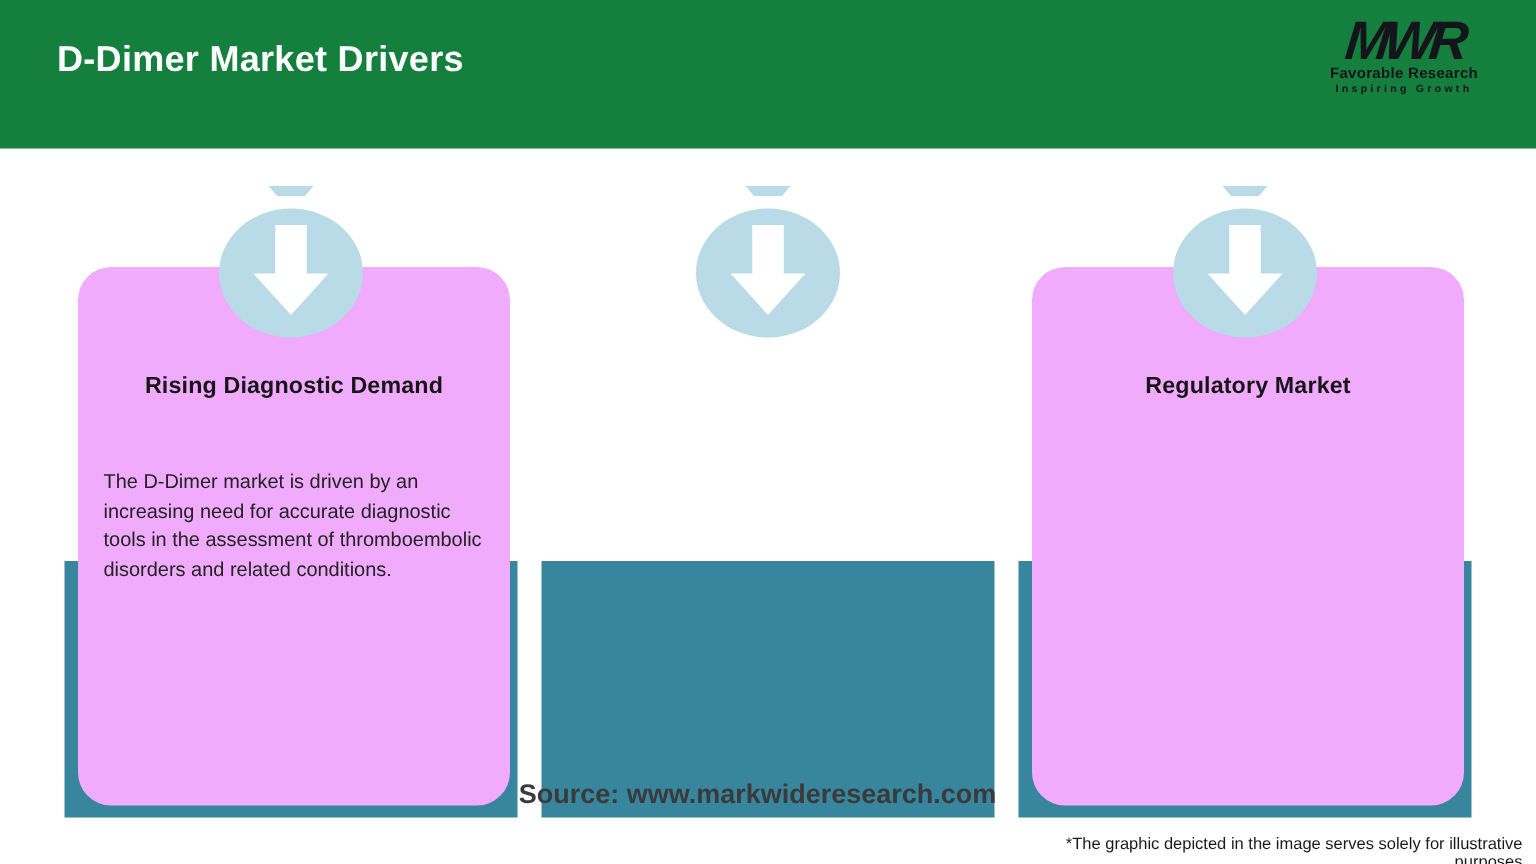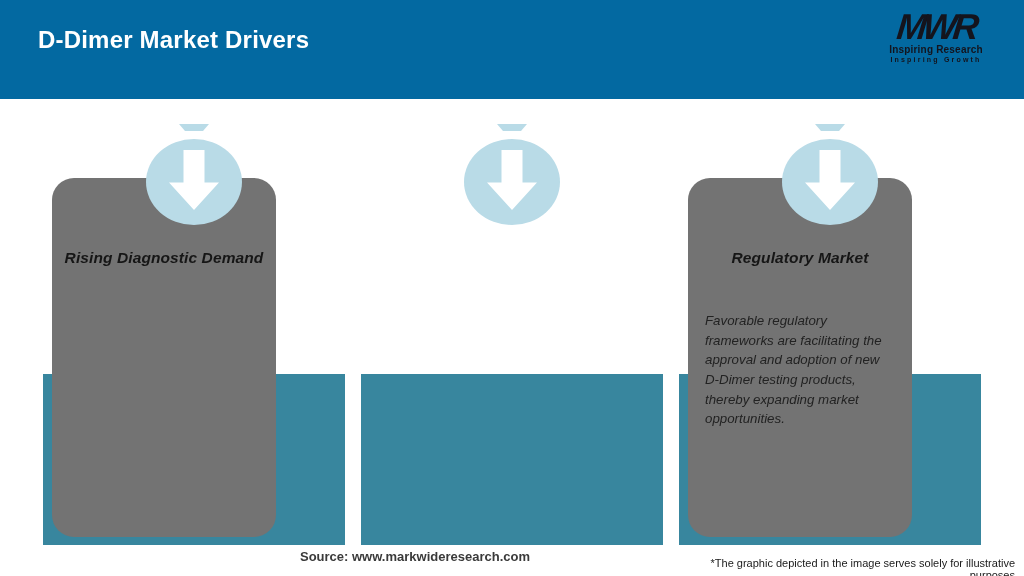--- a/index.html
+++ b/index.html
@@ -5,21 +5,21 @@
   html,body{margin:0;padding:0;}
   body{
     width:1024px;height:576px;position:relative;overflow:hidden;
     background:#ffffff;
     font-family:"Liberation Sans","DejaVu Sans",sans-serif;
     -webkit-font-smoothing:antialiased;
   }
   
   .header{
     position:absolute;left:0;top:0;width:1024px;height:99px;
-    background:#0369a1;
+    background:#15803d;
   }
   .header-title{
     position:absolute;left:38px;top:26px;
     color:#ffffff;font-size:24px;font-weight:bold;letter-spacing:.2px;
   }
   .logo{
     position:absolute;right:28px;top:10px;width:120px;text-align:center;
     color:#14141D;
   }
   .logo-acronym{
@@ -32,22 +32,22 @@
   
   .column{position:absolute;top:124px;width:302px;height:421px;}
   .col-1{left:43px;}
   .col-2{left:361px;}
   .col-3{left:679px;}
   .teal-frame{
     position:absolute;left:0;top:250px;width:302px;height:171px;
     background:#38869E;
   }
   .card{
-    position:absolute;left:9px;top:54px;width:224px;height:359px;
-    background:#737373;border-radius:22px;font-style:italic;
+    position:absolute;left:9px;top:54px;width:288px;height:359px;
+    background:#f0abfc;border-radius:22px;
   }
   .arrow-fragment{
     position:absolute;left:136px;top:0;width:30px;height:7px;
     background:#B9DBE7;
     clip-path:polygon(0 0,100% 0,80% 100%,20% 100%);
   }
   .circle{
     position:absolute;left:103px;top:15px;width:96px;height:86px;
     background:#B9DBE7;border-radius:50%;
   }
@@ -59,64 +59,64 @@
   .card-title{
     margin:71px 10px 0 10px;text-align:center;
     font-size:15.5px;font-weight:bold;color:#161616;letter-spacing:.1px;
   }
   .card-body{
     margin:44px 17px 0 17px;text-align:left;
     font-size:13.3px;line-height:1.48;color:#222222;
   }
   
   .source-line{
-    position:absolute;left:300px;top:549px;width:410px;
-    font-size:13px;font-weight:bold;color:#3A3A3A;
+    position:absolute;left:300px;top:519px;width:410px;text-align:center;
+    font-size:18px;font-weight:bold;color:#3A3A3A;
   }
   .disclaimer{
     position:absolute;right:9px;top:557px;width:330px;text-align:right;
     font-size:11px;color:#1A1A1A;
   }
 </style>
 </head>
 <body>
 
 <div class="header">
   <div class="header-title">D-Dimer Market Drivers</div>
   <div class="logo">
     <div class="logo-acronym">MWR</div>
-    <div class="logo-name">Inspiring Research</div>
+    <div class="logo-name">Favorable Research</div>
     <div class="logo-tagline">Inspiring Growth</div>
   </div>
 </div>
 
 <div class="column col-1">
   <div class="teal-frame"></div>
   <div class="card">
     <div class="card-title">Rising Diagnostic Demand</div>
+    <div class="card-body">The D-Dimer market is driven by an increasing need for accurate diagnostic tools in the assessment of thromboembolic disorders and related conditions.</div>
   </div>
   <div class="arrow-fragment"></div>
   <div class="circle">
     <div class="arrow-down"></div>
   </div>
 </div>
 
 <div class="column col-2">
   <div class="teal-frame"></div>
   <div class="arrow-fragment"></div>
   <div class="circle">
     <div class="arrow-down"></div>
   </div>
 </div>
 
 <div class="column col-3">
   <div class="teal-frame"></div>
   <div class="card">
     <div class="card-title">Regulatory Market</div>
-    <div class="card-body">Favorable regulatory frameworks are facilitating the approval and adoption of new D-Dimer testing products, thereby expanding market opportunities.</div>
   </div>
   <div class="arrow-fragment"></div>
   <div class="circle">
     <div class="arrow-down"></div>
   </div>
 </div>
 
 <div class="source-line">Source: www.markwideresearch.com</div>
 <div class="disclaimer">*The graphic depicted in the image serves solely for illustrative purposes</div>
 

